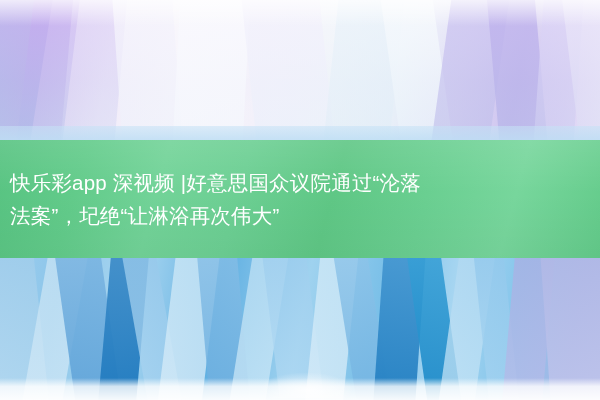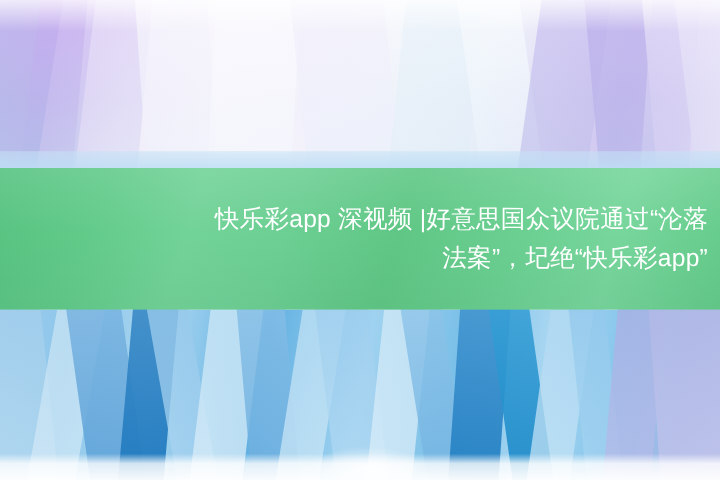--- a/index.html
+++ b/index.html
@@ -97,21 +97,21 @@
   #green-bar::before {
     content: "";
     position: absolute; inset: 0;
     background: linear-gradient(180deg, rgba(255,255,255,.10), rgba(255,255,255,0) 45%, rgba(0,0,0,.03));
   }
 
   #caption {
     position: relative;
     z-index: 3;
     width: 580px;
-    text-align: right;
+    text-align: left;
     color: #ffffff;
     font-size: 20.5px;
     line-height: 33px;
     letter-spacing: 0.2px;
     font-weight: 400;
     text-rendering: optimizeLegibility;
   }
 
   
   .bottom-base {
@@ -200,17 +200,17 @@
   <div class="bfacet b14"></div>
   <div class="bfacet b15"></div>
   <div class="bfacet b16"></div>
   <div class="bfacet b17"></div>
   <div class="bottom-fade"></div>
   <div class="bottom-glow"></div>
 
   <div id="green-bar">
     <div id="caption">
       <span>快乐彩app 深视频 |好意思国众议院通过“沦落</span><br>
-      <span>法案”，圮绝“快乐彩app”</span>
+      <span>法案”，圮绝“让淋浴再次伟大”</span>
     </div>
   </div>
 
 </div>
 
 </body></html>

